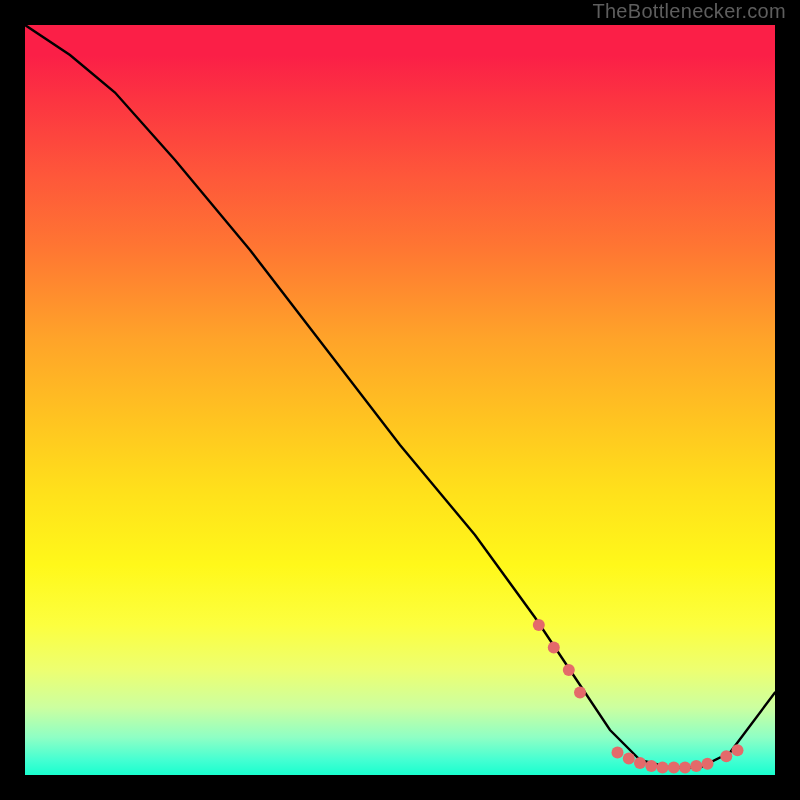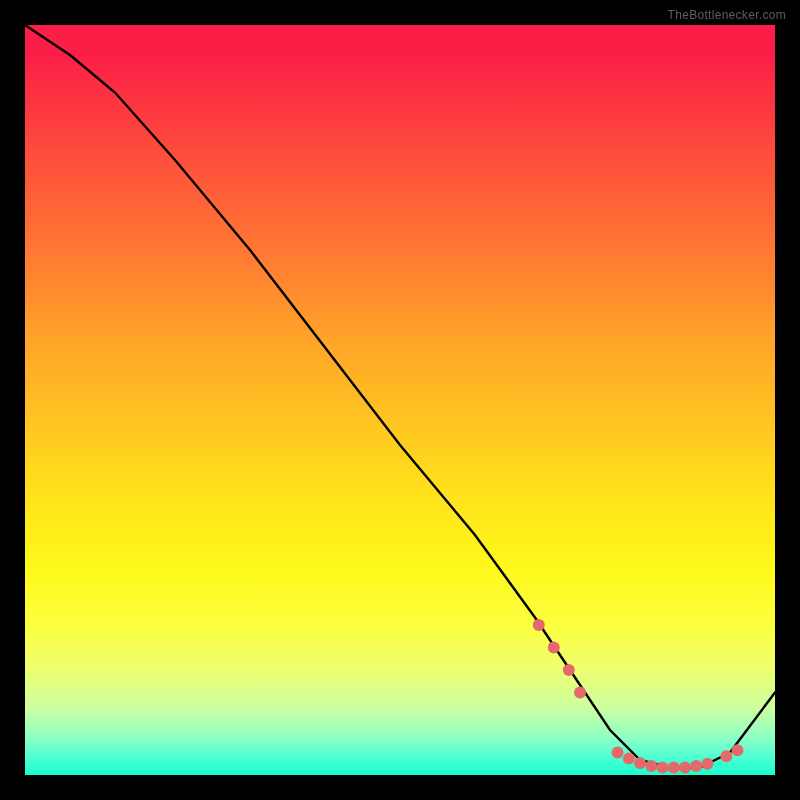--- a/index.html
+++ b/index.html
@@ -12,24 +12,24 @@
     overflow: hidden;
   }
   .stage {
     position: relative;
     width: 800px;
     height: 800px;
     background: #000;
   }
   .attrib {
     position: absolute;
-    top: 8px;
+    top: 0;
     right: 14px;
     color: #5e5e5e;
-    font-size: 12px;
+    font-size: 20px;
     letter-spacing: 0.3px;
   }
   .plot {
     position: absolute;
     left: 25px;
     top: 25px;
     width: 750px;
     height: 750px;
     overflow: hidden;
   }

